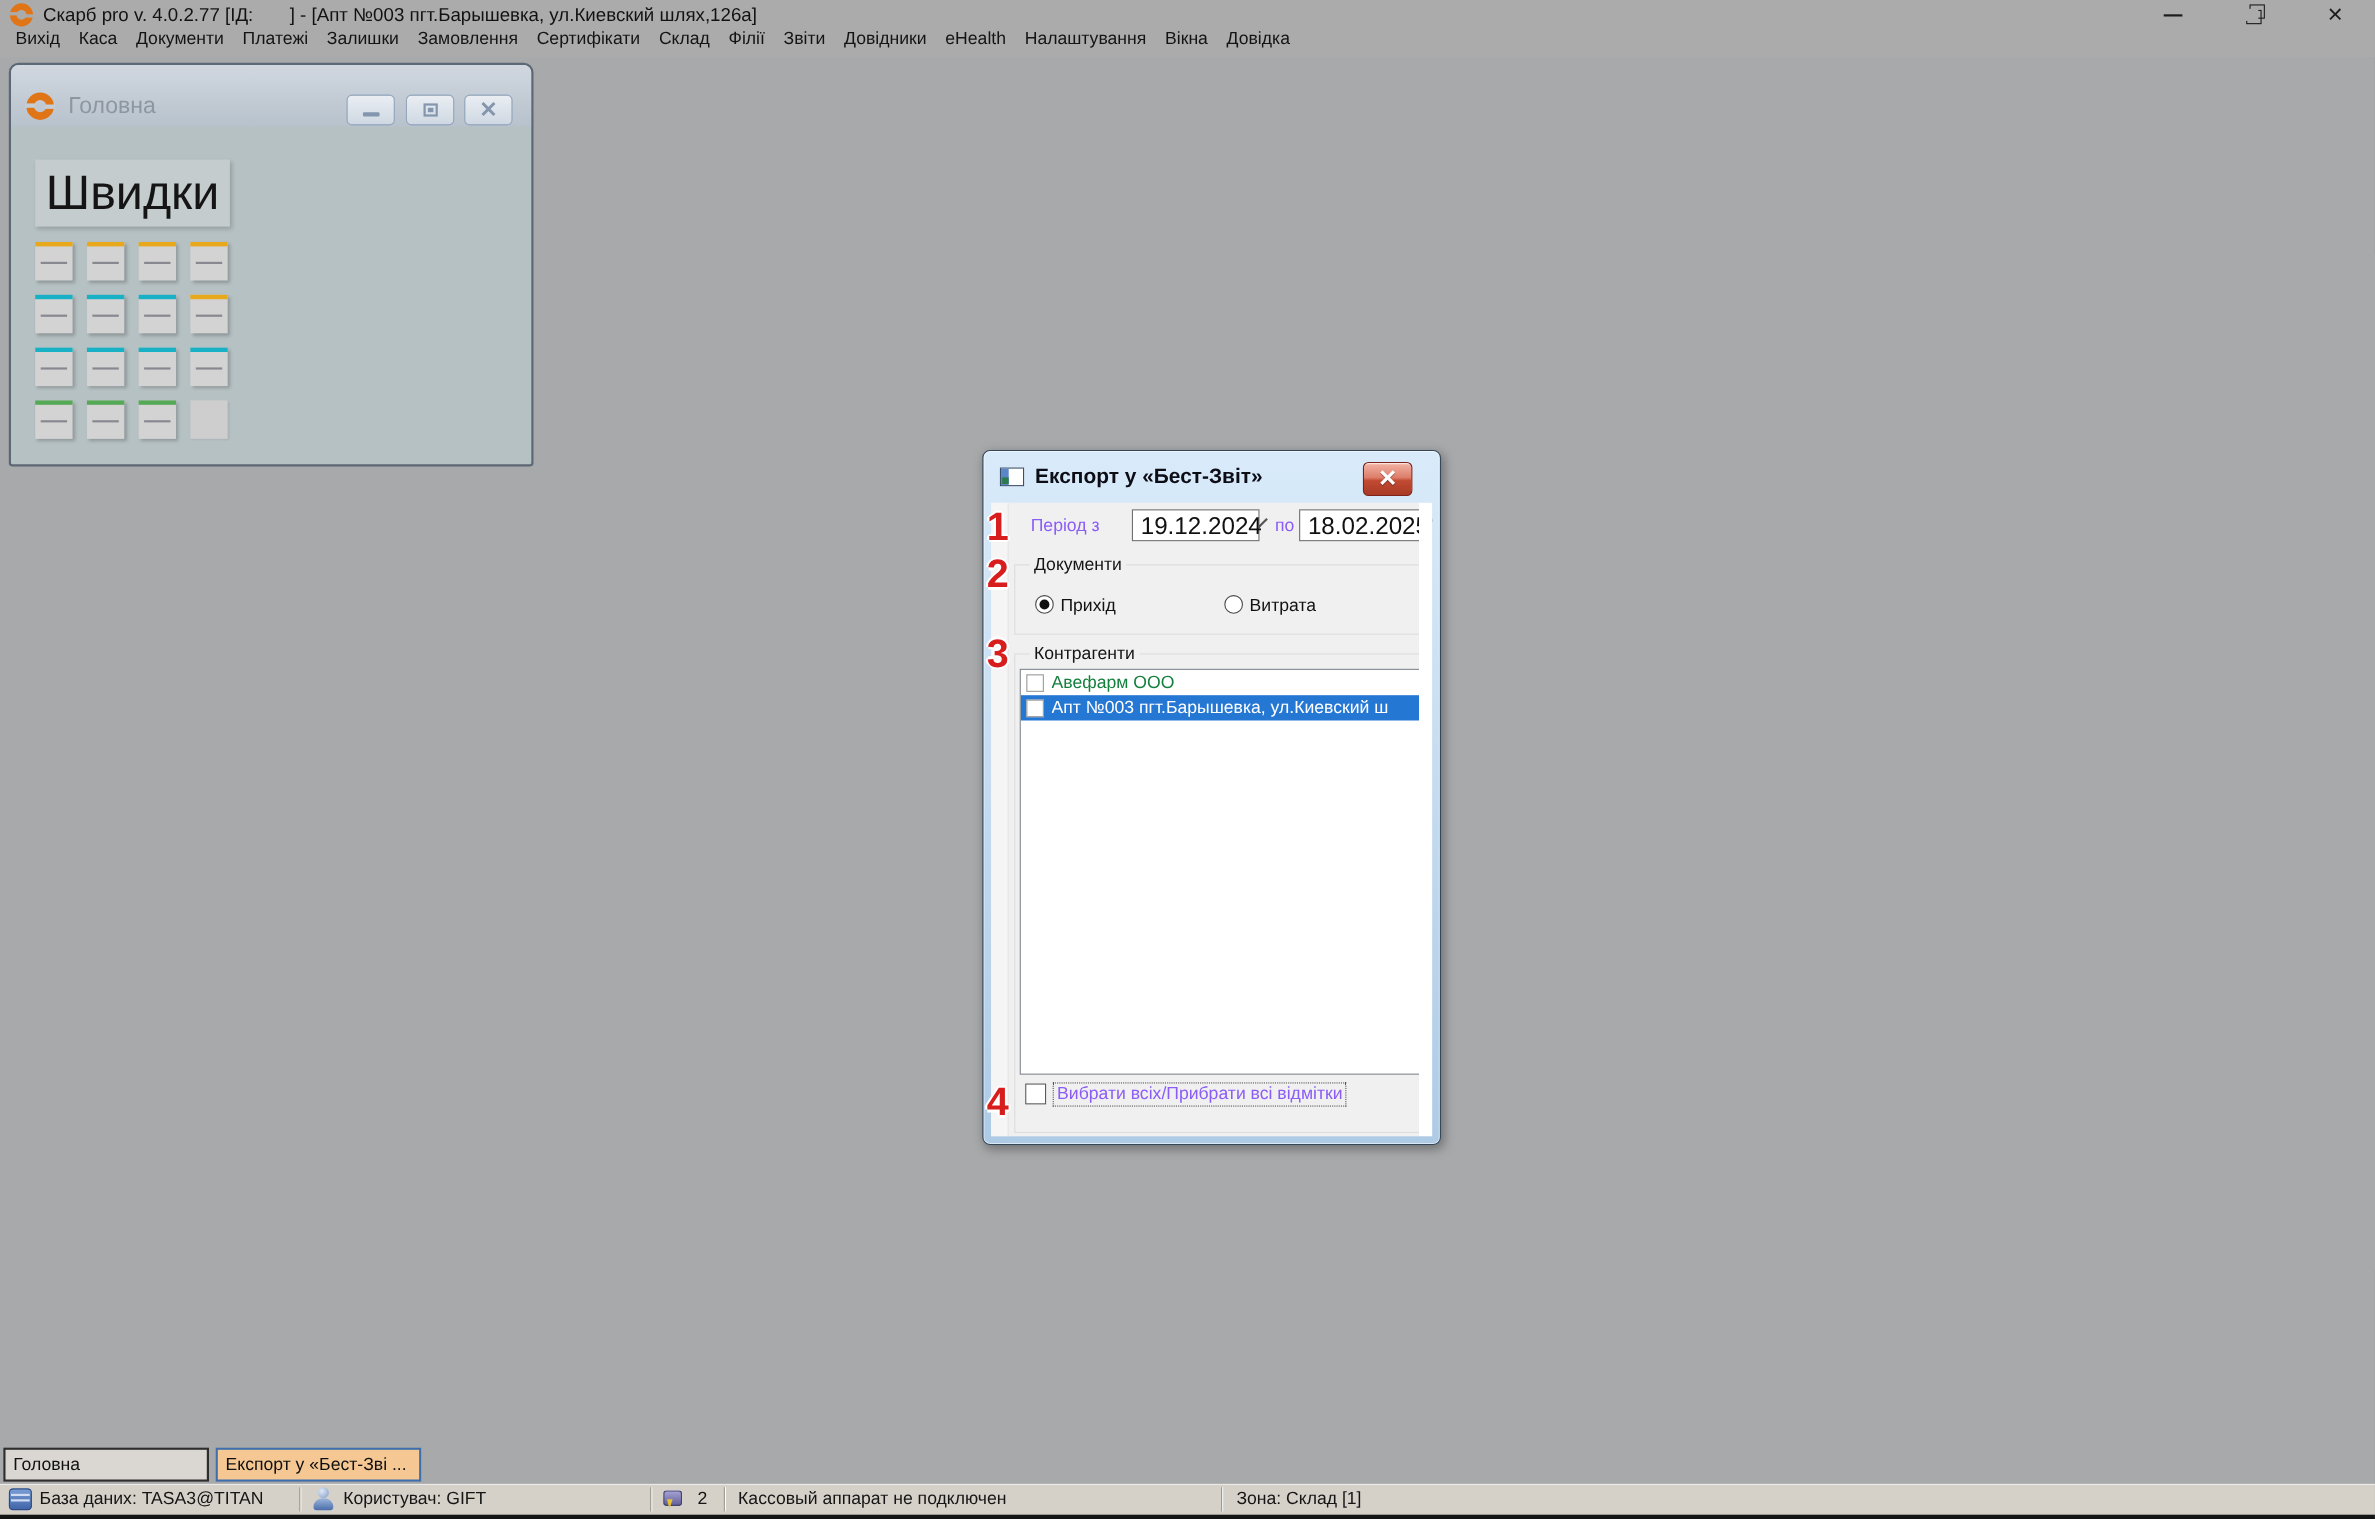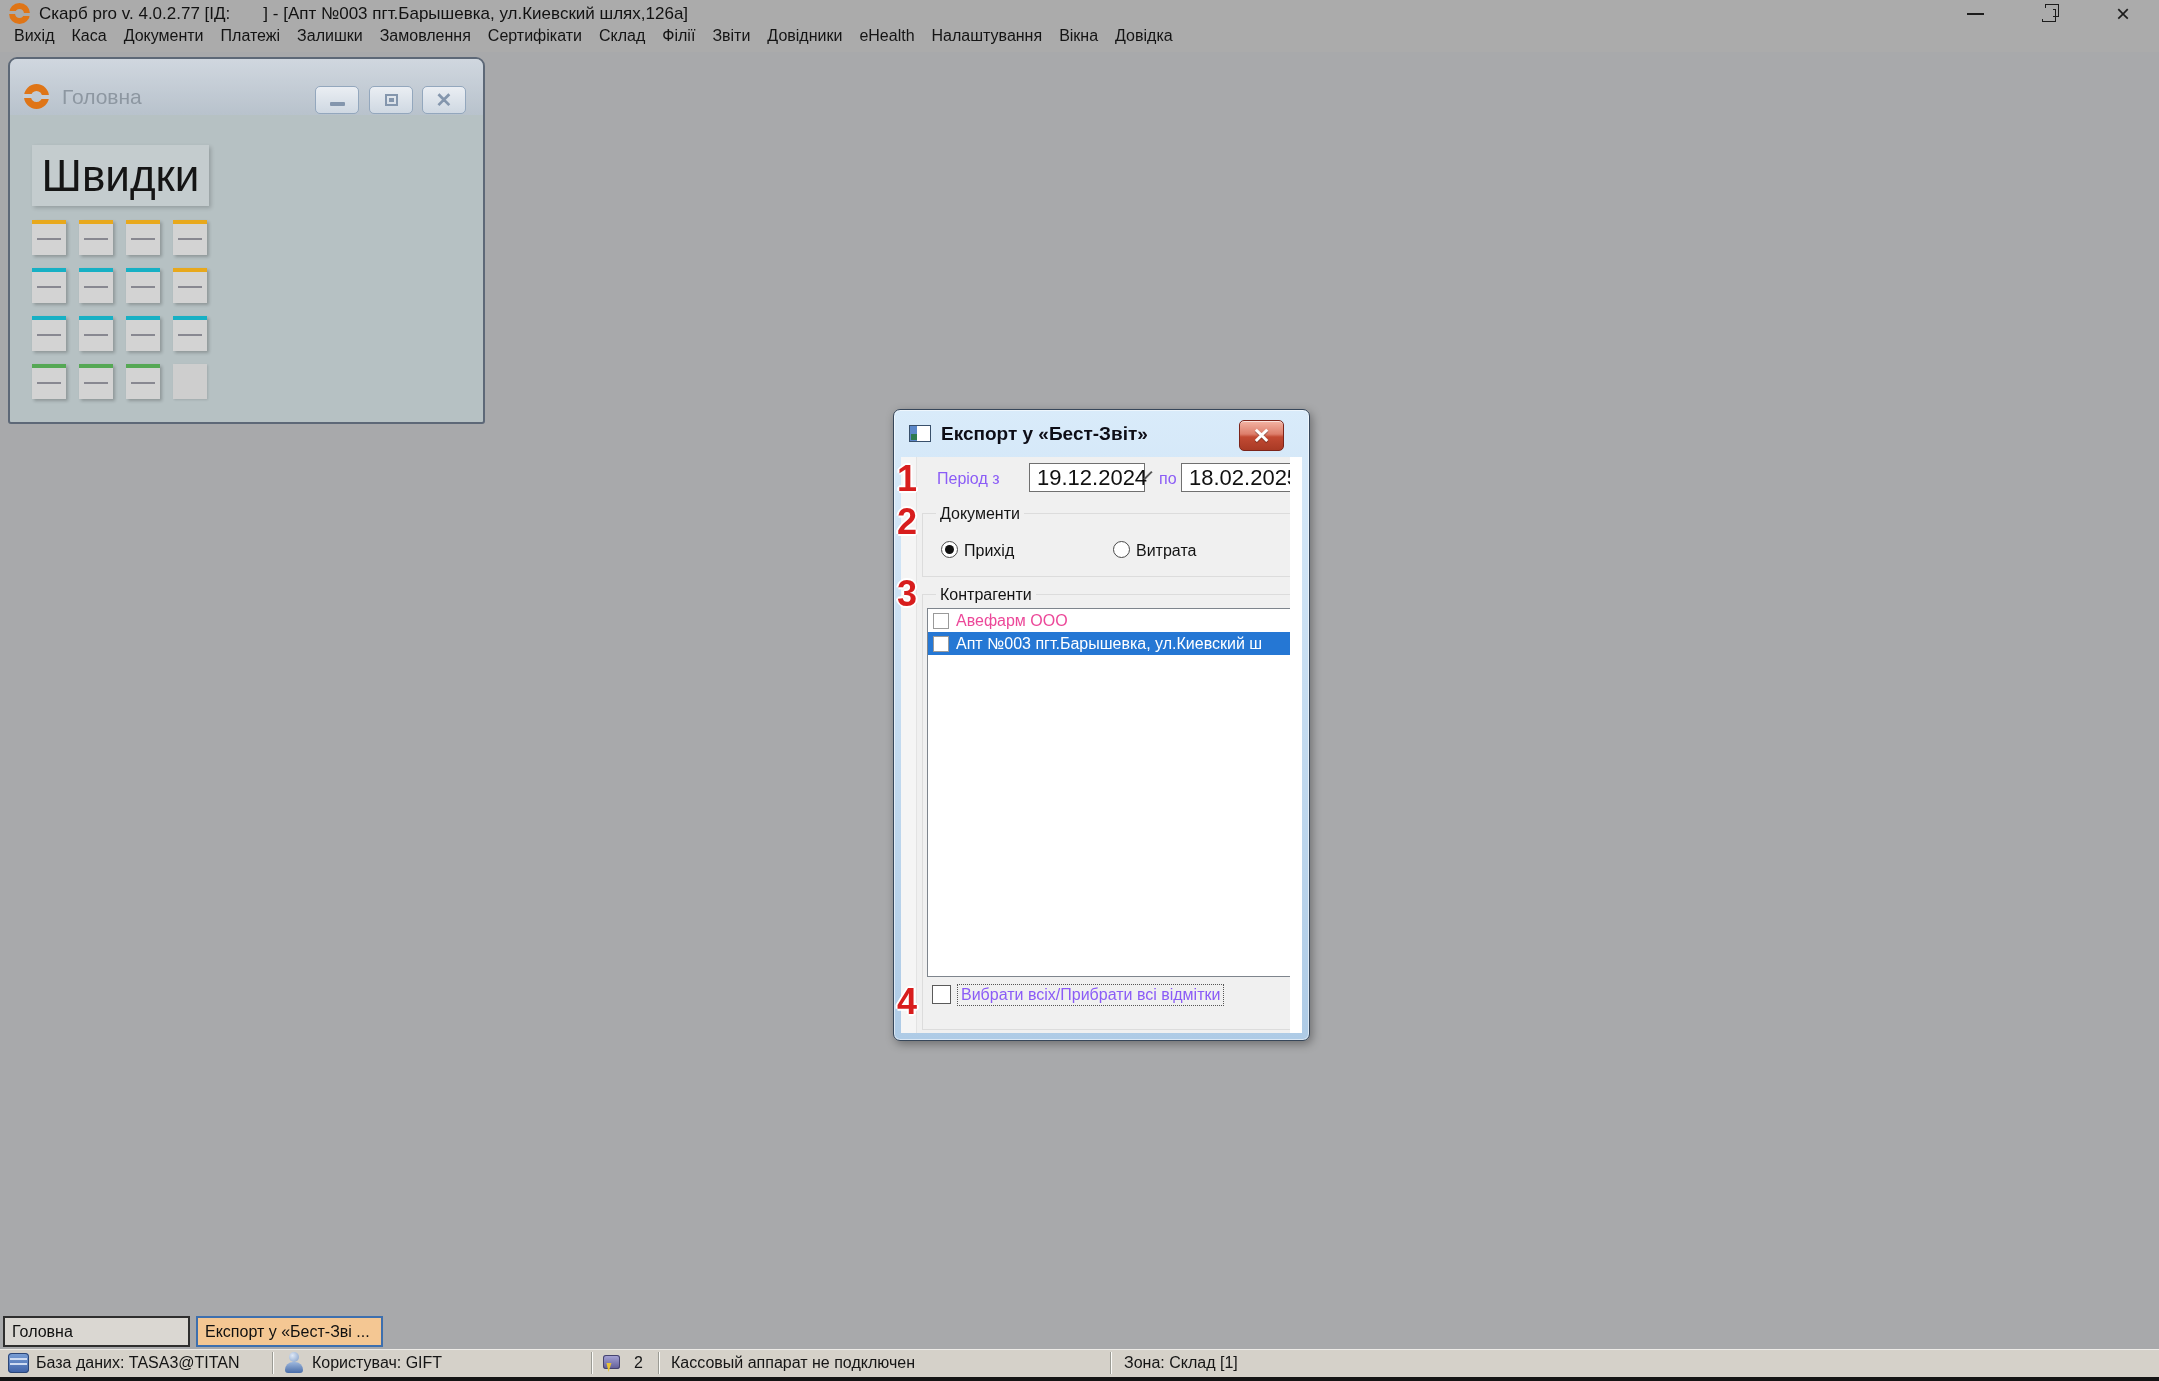--- a/index.html
+++ b/index.html
@@ -87,21 +87,21 @@
   .fs-docs{left:21px;top:56px;width:376px;height:64px;}
   .fs-contra{left:21px;top:137px;width:376px;height:436px;}
   .fs-label{position:absolute;top:-9px;left:13px;background:#f0f0f0;padding:0 4px;font-size:16px;color:#141414;}
 
   .radio{position:absolute;width:17px;height:17px;border:1px solid #4a4a4a;border-radius:50%;background:#fff;box-sizing:border-box;}
   .radio.sel::after{content:"";position:absolute;left:3px;top:3px;width:9px;height:9px;border-radius:50%;background:#101010;}
   .radio-label{position:absolute;font-size:16px;color:#121212;}
 
   .list{position:absolute;left:26px;top:151px;width:367px;height:369px;background:#fff;
     border:1px solid #7e858d;box-sizing:border-box;overflow:hidden;}
-  .list-item{position:relative;height:23px;display:flex;align-items:center;font-size:16px;color:#ec4899;}
+  .list-item{position:relative;height:23px;display:flex;align-items:center;font-size:16px;color:#15803d;}
   .list-item .cb{width:16px;height:16px;background:#fff;border:1px solid #9a9a9a;box-sizing:border-box;
     margin:0 7px 0 5px;flex:0 0 auto;}
   .list-item.sel{background:#2577d4;color:#fff;}
   .list-item .txt{white-space:nowrap;overflow:hidden;}
 
   .cb-big{position:absolute;left:31px;top:528px;width:19px;height:19px;background:#fff;
     border:1px solid #5a5a5a;box-sizing:border-box;}
   .selall-label{position:absolute;left:56px;top:527px;font-size:16px;color:#8b5cf6;
     border:1px dotted #555;padding:1px 3px;}
 

